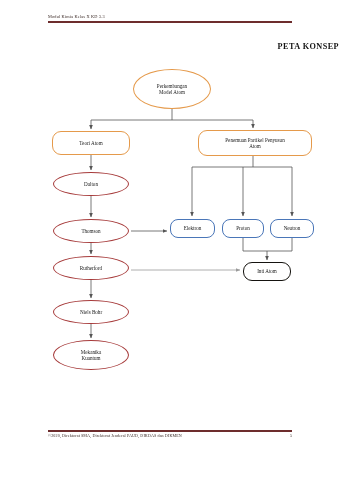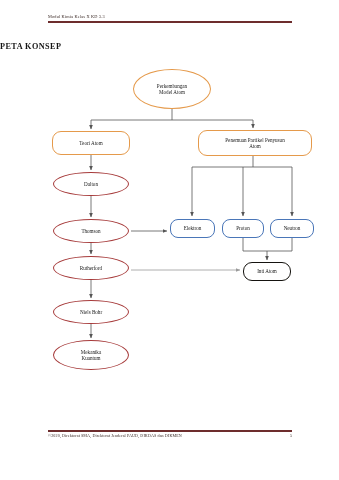--- a/index.html
+++ b/index.html
@@ -42,21 +42,21 @@
     background: #6d2d2d;
     width: 244px;
   }
 
   
   .doc-title {
     position: absolute;
     top: 42px;
     left: 0;
     width: 339px;
-    text-align: left;
+    text-align: right;
     font-family: "Liberation Serif", serif;
     font-weight: bold;
     font-size: 8.2px;
     letter-spacing: 0.45px;
     color: #141414;
   }
 
   
   .footer {
     position: absolute;

